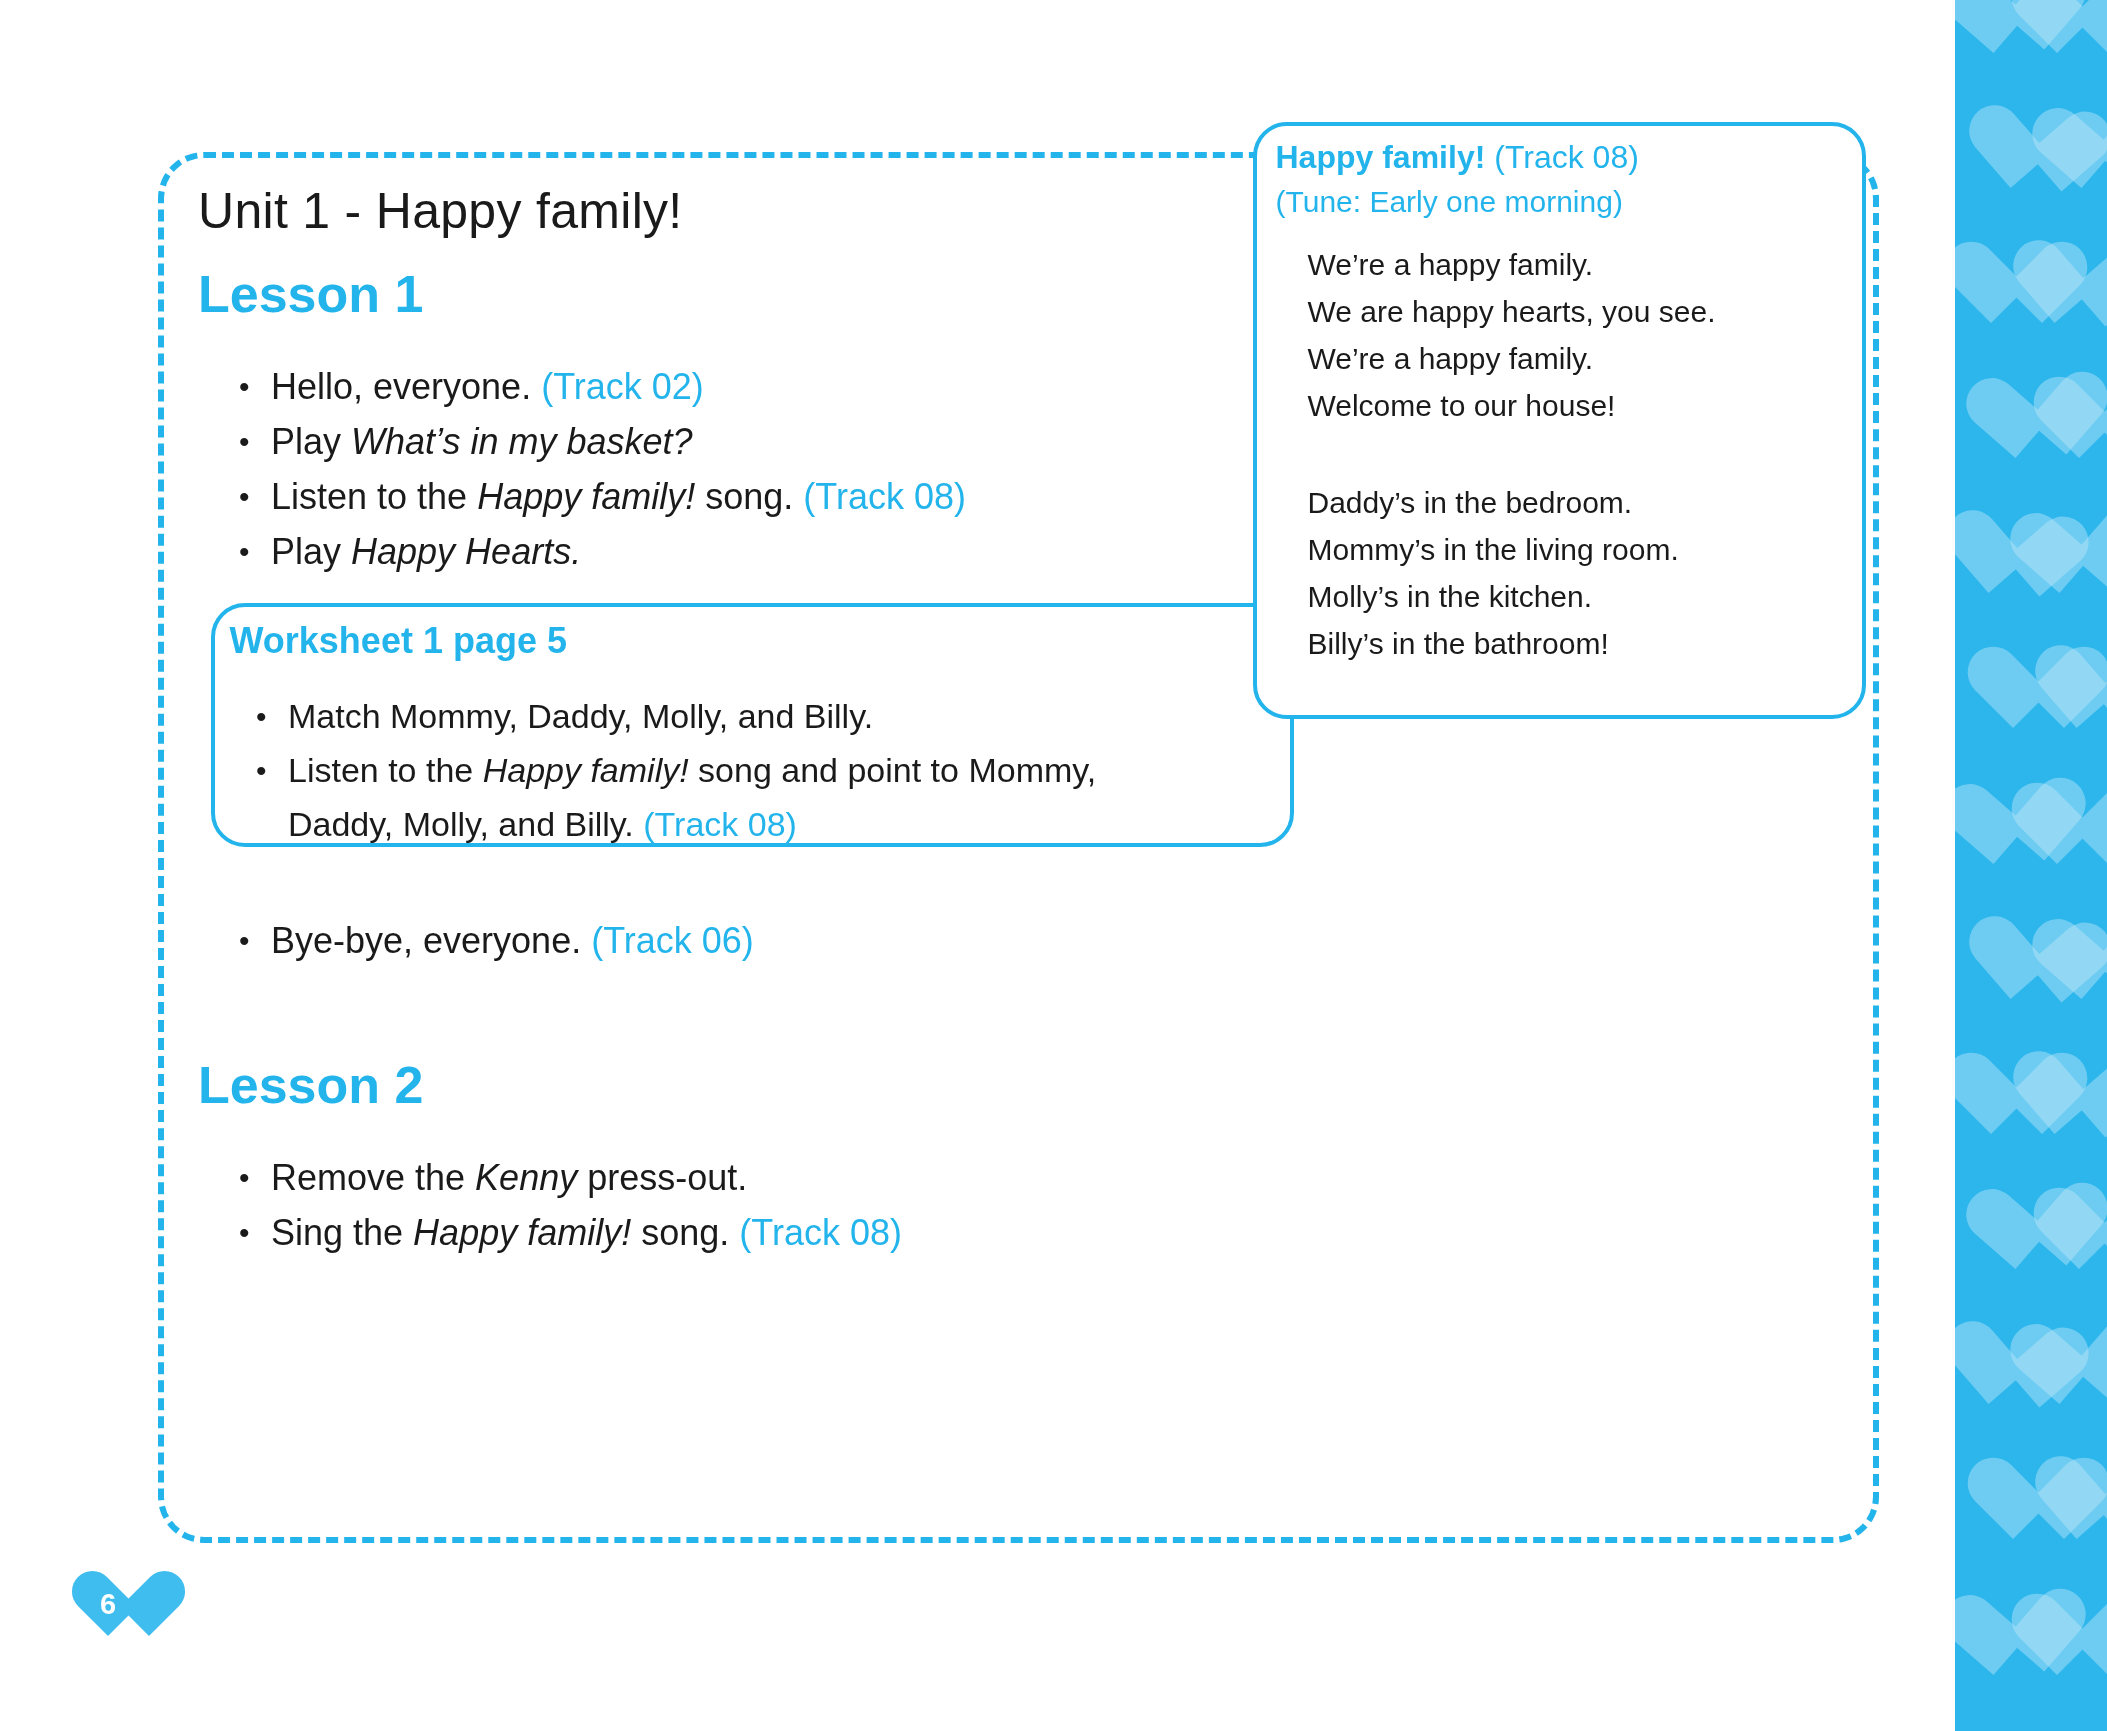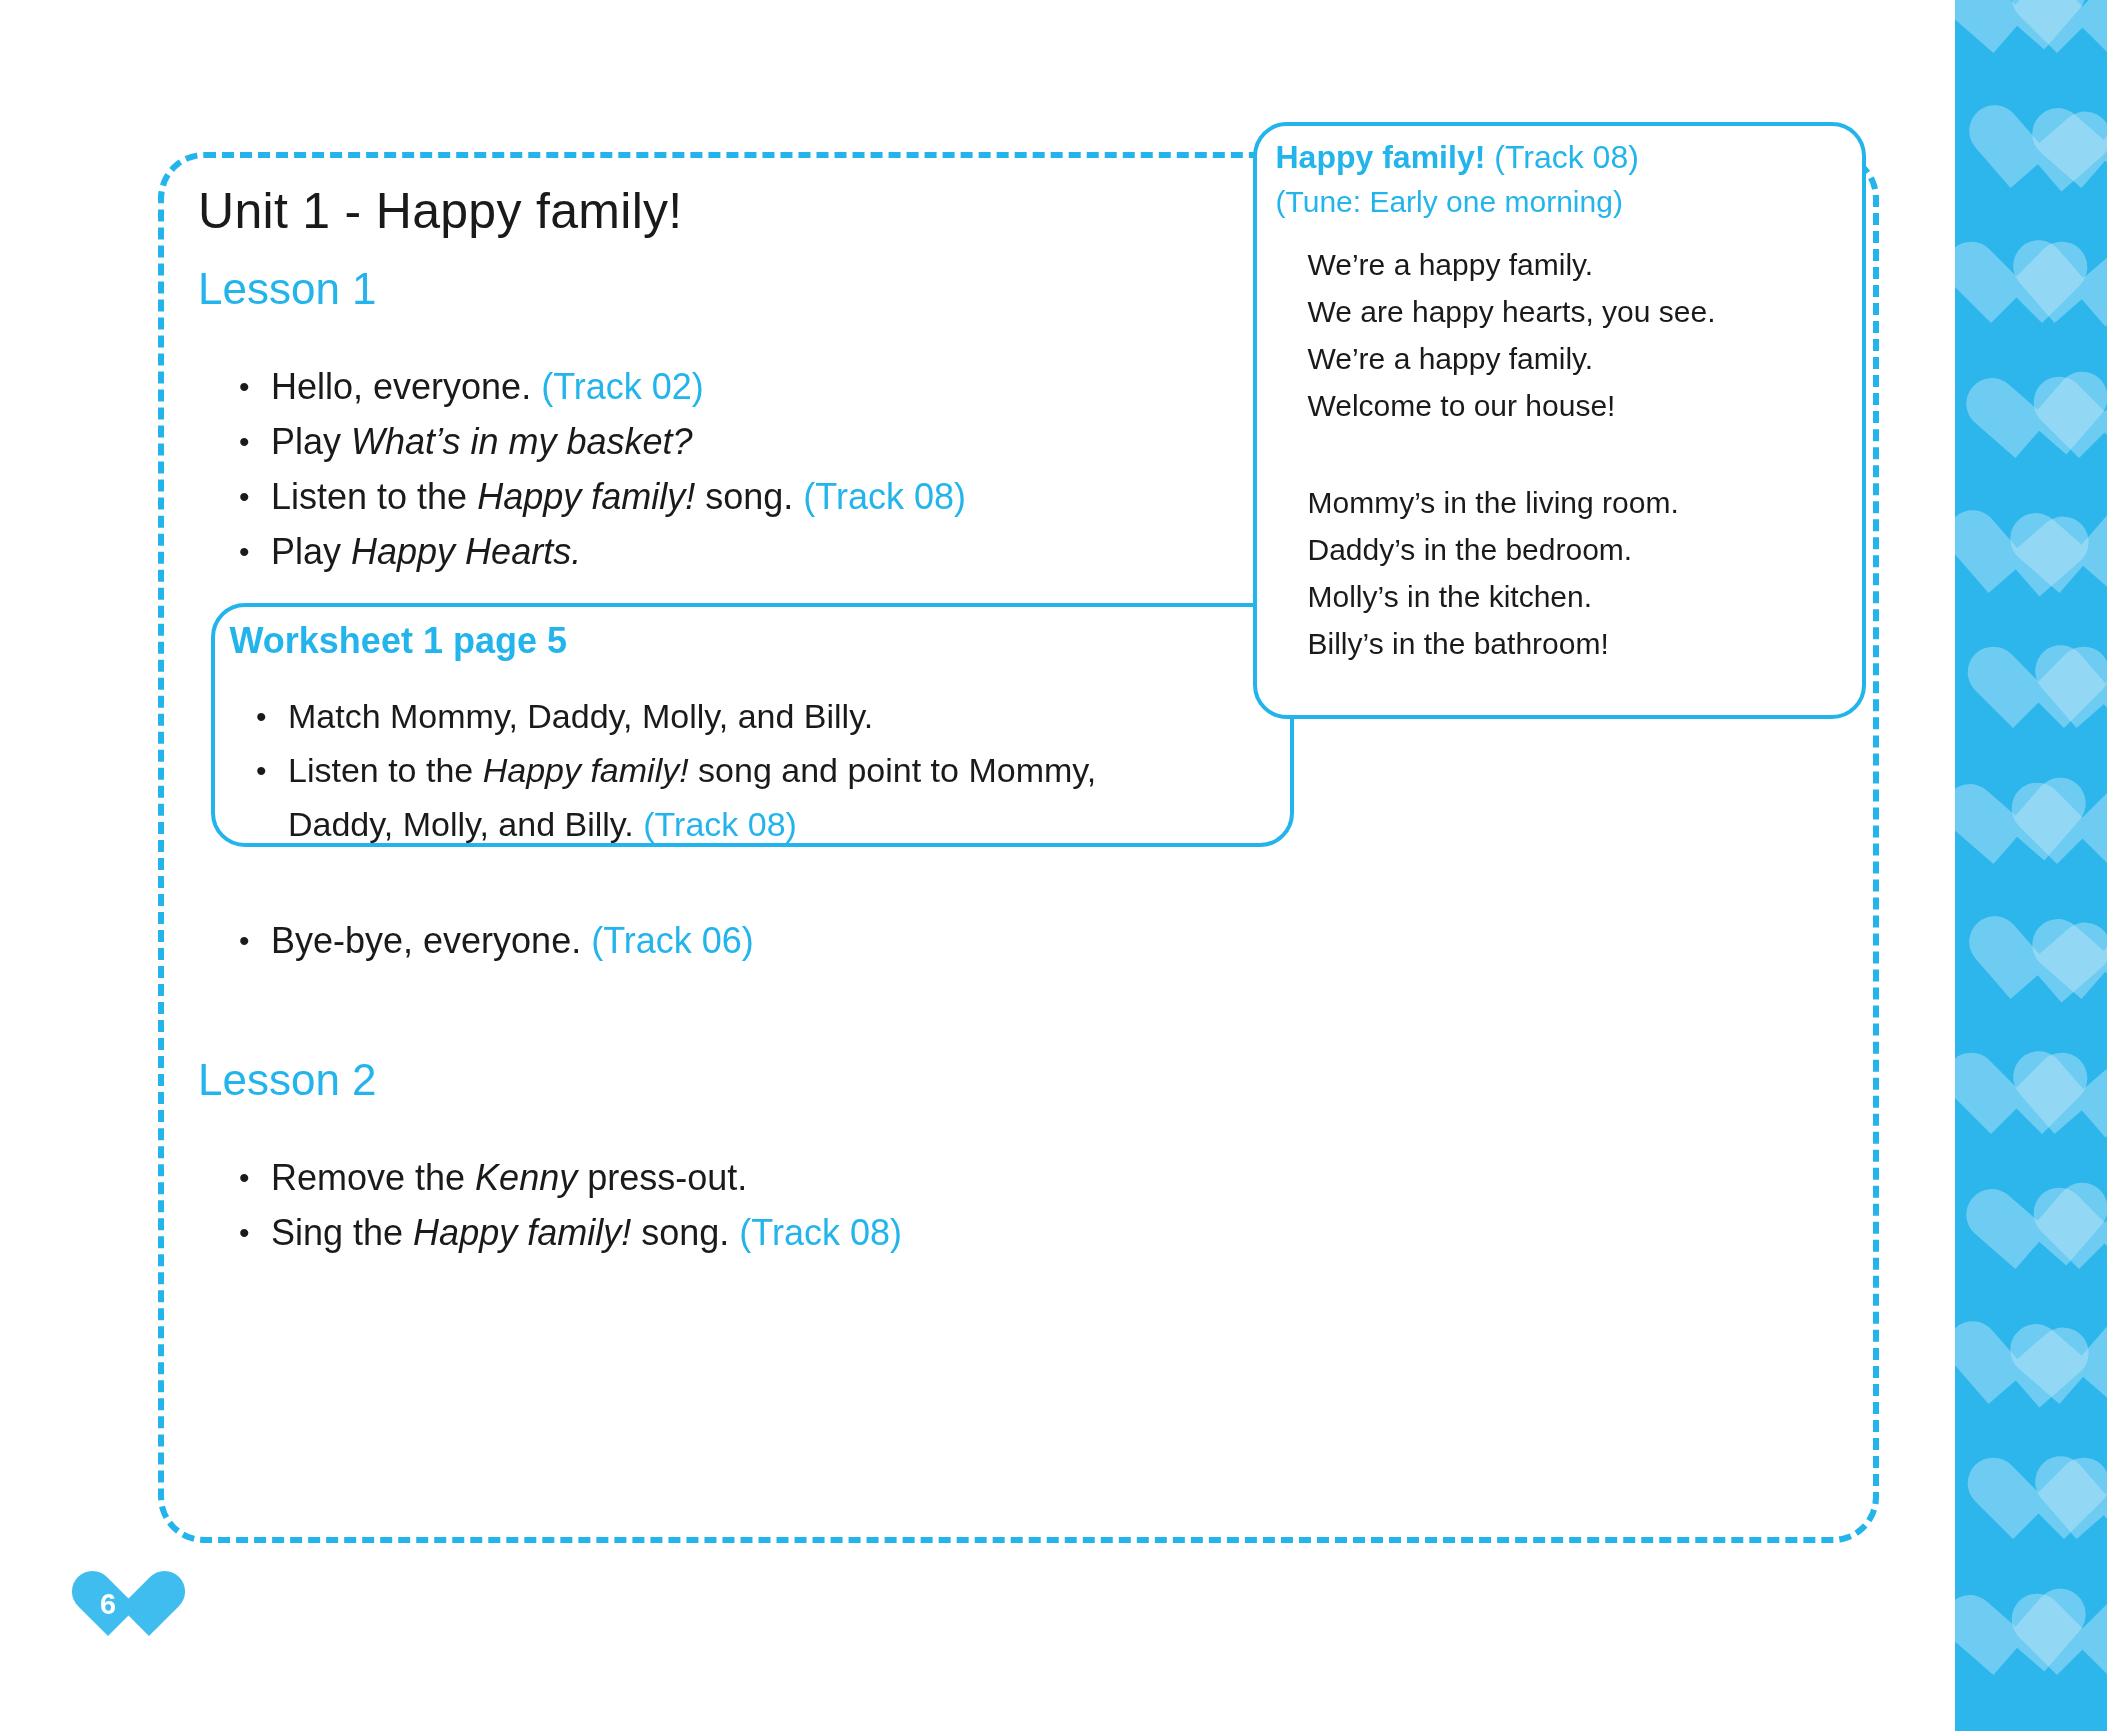--- a/index.html
+++ b/index.html
@@ -78,23 +78,23 @@
     position: absolute;
     left: 198px;
     top: 182px;
     font-size: 50px;
     color: #1a1a1a;
     letter-spacing: 0.3px;
     white-space: nowrap;
   }
   .lesson-heading {
     position: absolute;
-    font-size: 44px;
+    font-size: 52px;
     color: #23b4ec;
-    font-weight: normal;
+    font-weight: bold;
     white-space: nowrap;
   }
   #lesson-1-heading { left: 198px; top: 264px; }
   #lesson-2-heading { left: 198px; top: 1055px; }
 
   .bullet-list {
     position: absolute;
     list-style: none;
     margin: 16px;
     padding: 0;
@@ -333,22 +333,22 @@
       <span>Happy family!</span><span class="tr">&nbsp;</span><span class="tr">(Track 08)</span>
     </div>
     <div id="song-tune">(Tune: Early one morning)</div>
     <div class="song-verse" id="song-verse-1">
       <div>We’re a happy family.</div>
       <div>We are happy hearts, you see.</div>
       <div>We’re a happy family.</div>
       <div>Welcome to our house!</div>
     </div>
     <div class="song-verse" id="song-verse-2">
+      <div>Daddy’s in the bedroom.</div>
       <div>Mommy’s in the living room.</div>
-      <div>Daddy’s in the bedroom.</div>
       <div>Molly’s in the kitchen.</div>
       <div>Billy’s in the bathroom!</div>
     </div>
   </div>
 
   <div id="page-number-heart">
     <div class="pnh-shape"></div>
     <div id="page-number-label">6</div>
   </div>
 

